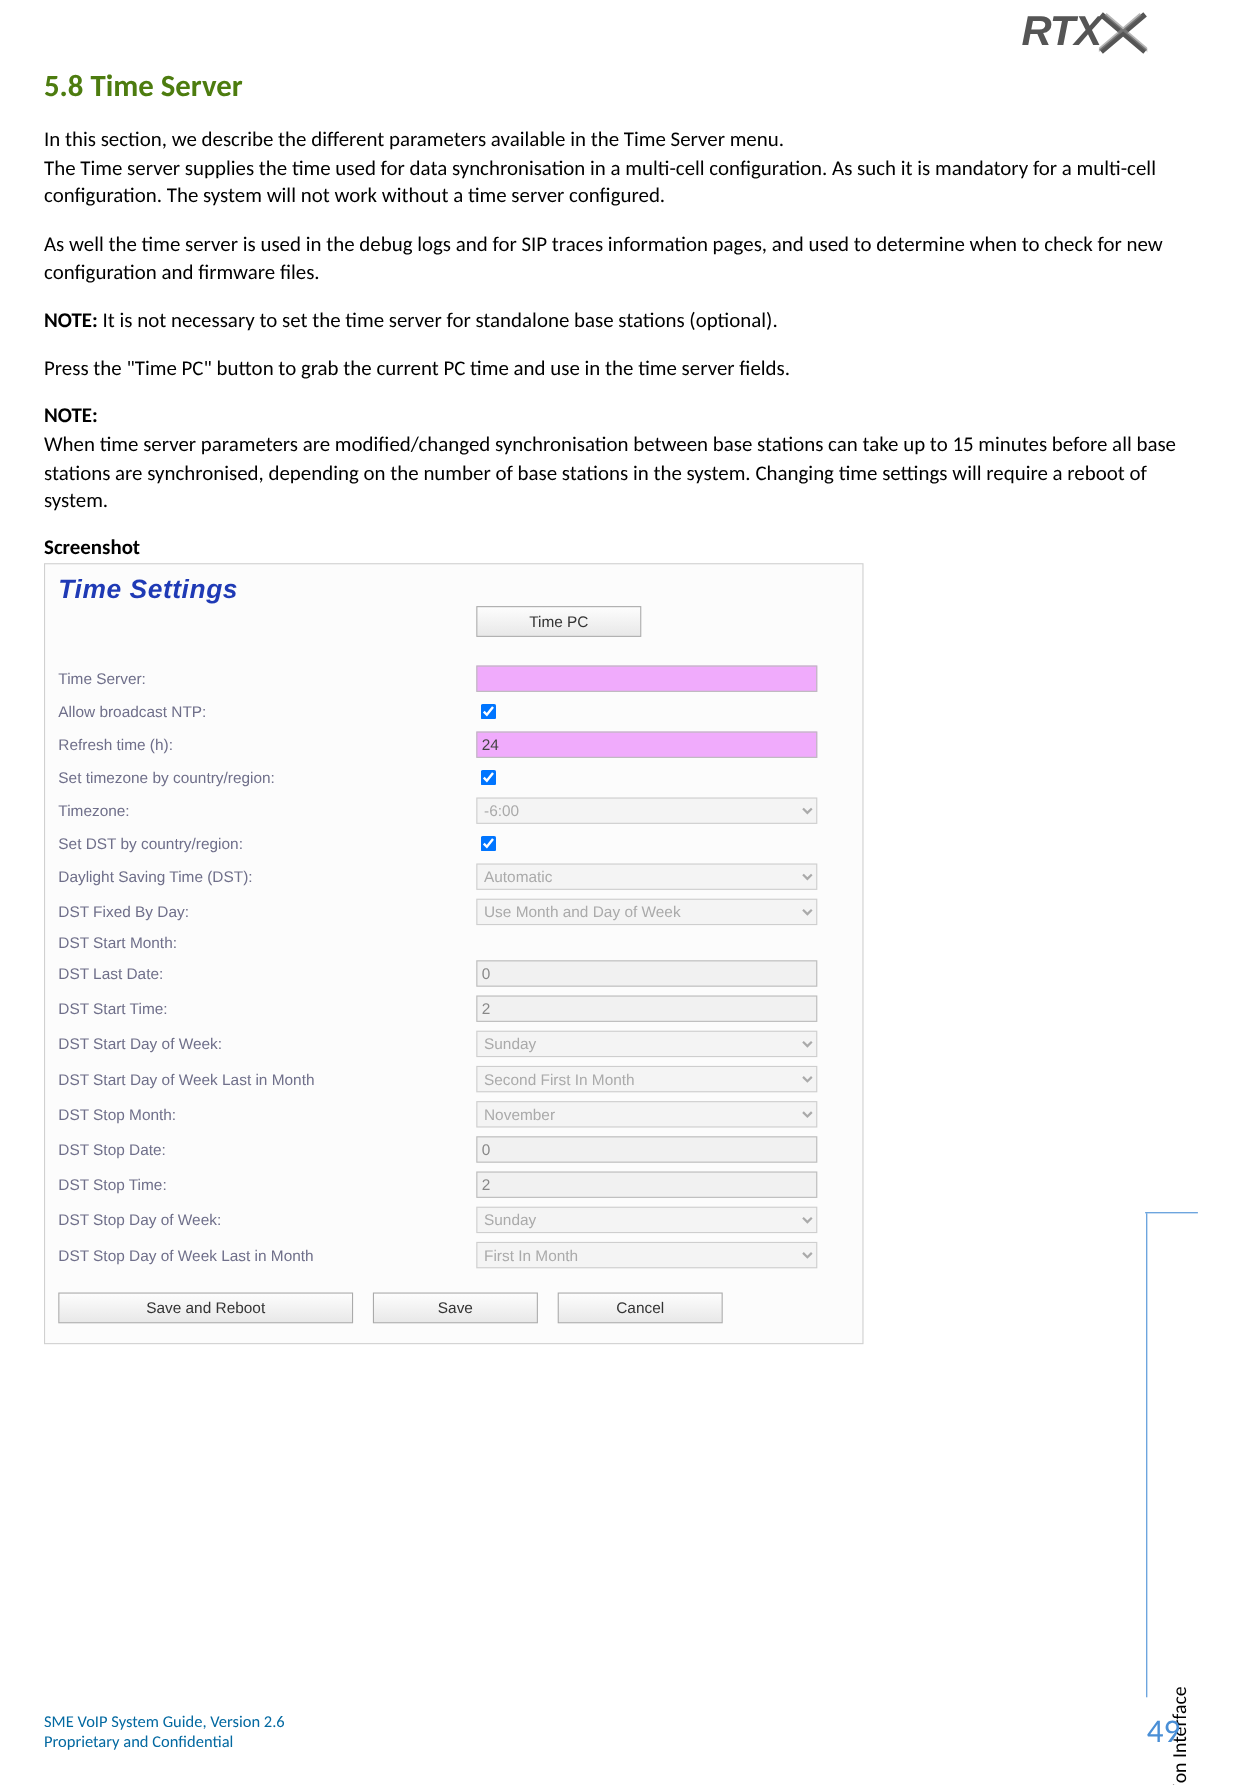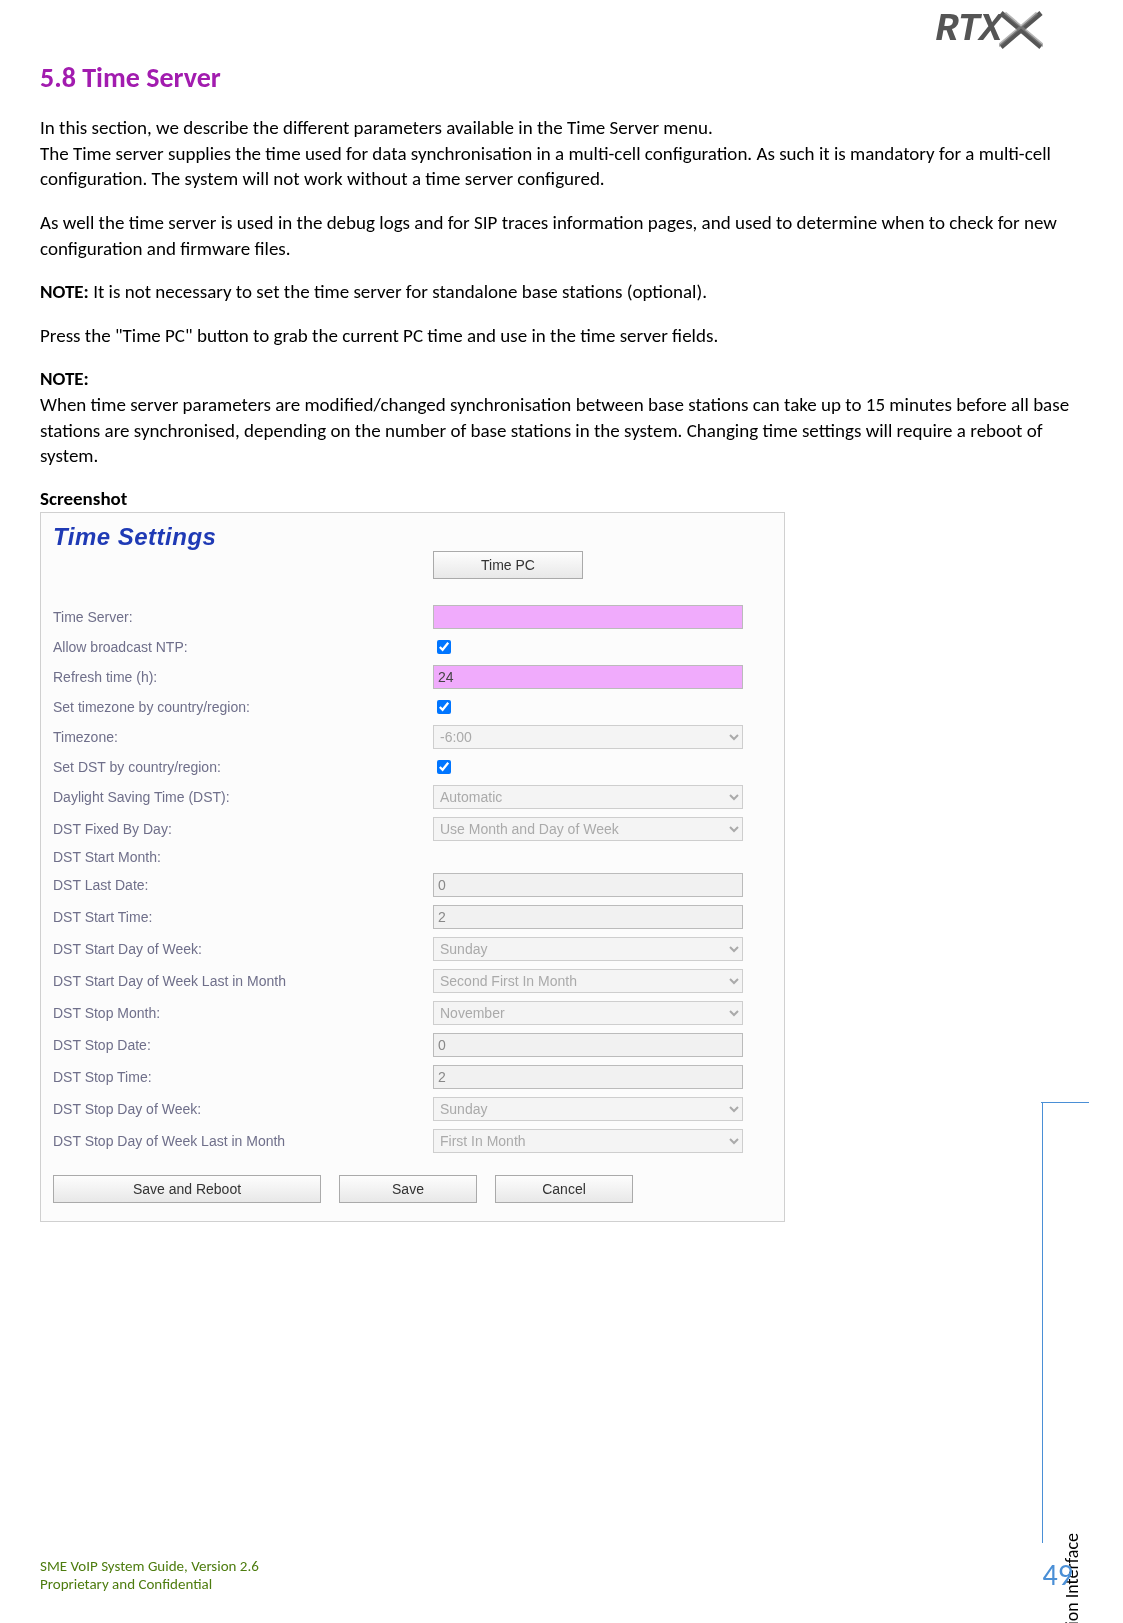--- a/index.html
+++ b/index.html
@@ -17,40 +17,40 @@
     position: absolute;
     left: 0; top: 0;
     width: 100%;
     height: 100%;
     padding: 10px 40px 40px 40px;
   }
   .logo {
     position: absolute;
     top: 8px;
     right: 80px;
-    font-family: Liberation Mono, monospace;
+    font-family: Liberation Sans, sans-serif;
     font-size: 38px;
     font-weight: 800;
     letter-spacing: -1px;
     color: #555;
     font-style: italic;
     display: flex;
     align-items: center;
   }
   .logo-x {
     display: inline-block;
     position: relative;
     width: 44px;
     height: 38px;
     margin-left: -2px;
   }
   .logo-x svg { display: block; }
   .content { margin-top: 50px; }
   h2.section-title {
-    color: #a21caf;
+    color: #4d7c0f;
     font-size: 28px;
     font-weight: bold;
     margin: 20px 0 20px 0;
   }
   p.body { margin: 0 0 0 0; line-height: 1.35; }
   p.space { margin-top: 18px; }
   .bold { font-weight: bold; }
   .screenshot-label { font-weight: bold; margin-top: 18px; margin-bottom: 2px; }
 
   
@@ -120,29 +120,29 @@
     height: 28px;
     border: 1px solid #aaa;
     background: linear-gradient(#fdfdfd, #e8e8e8);
     font-family: Arial, sans-serif;
     font-size: 14px;
     color: #333;
     cursor: pointer;
     padding: 0 10px;
   }
   .shot-btn-row .wide { width: 268px; }
-  .shot-btn-row .narrow { width: 138px; }
+  .shot-btn-row .narrow { width: 150px; }
 
   
   .footer {
     position: absolute;
     left: 40px;
     bottom: 30px;
     font-size: 15px;
-    color: #4d7c0f;
+    color: #0369a1;
   }
   .page-num {
     position: absolute;
     right: 50px;
     bottom: 30px;
     font-size: 30px;
     color: #4a8fd6;
     text-align: center;
   }
   

